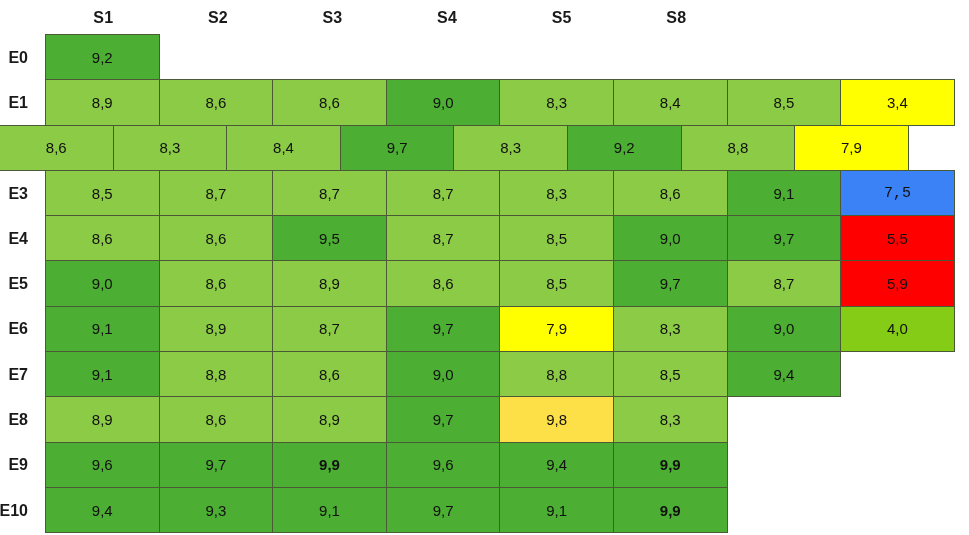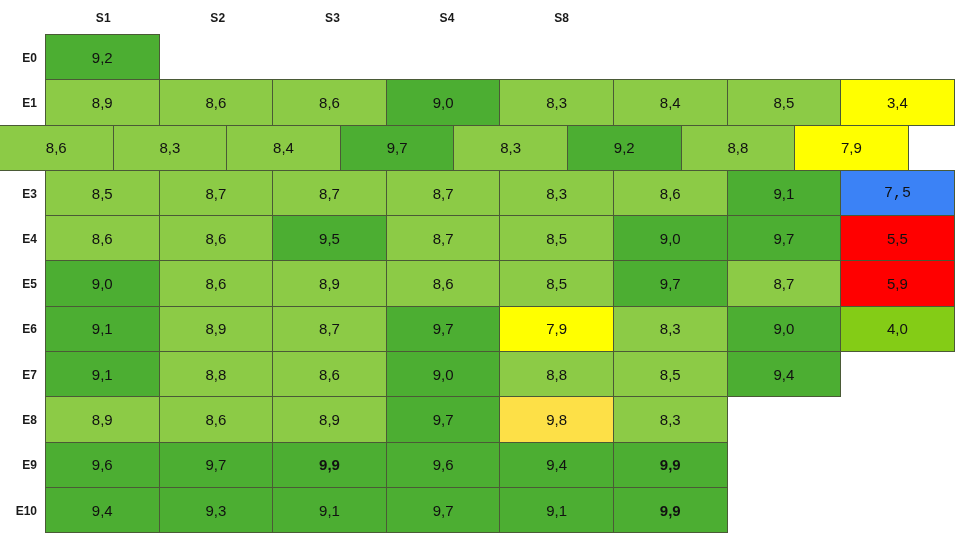--- a/index.html
+++ b/index.html
@@ -35,21 +35,21 @@
     flex: 0 0 46px;
     height: 100%;
   }
   .col-header {
     flex: 0 0 114.6px;
     width: 114.6px;
     height: 100%;
     display: flex;
     align-items: center;
     justify-content: center;
-    font-size: 12px;
+    font-size: 16px;
     font-weight: bold;
     color: #1a1a1a;
     letter-spacing: .2px;
   }
   
   .grid-body {
     position: absolute;
     left: 0;
     top: 35px;
     width: 969px;
@@ -59,23 +59,23 @@
     display: flex;
     align-items: stretch;
     height: 45.3px;
   }
   .row-header {
     flex: 0 0 46px;
     width: 46px;
     display: flex;
     align-items: center;
     justify-content: flex-end;
-    padding-right: 9px;
+    padding-right: 18px;
     box-sizing: border-box;
-    font-size: 12px;
+    font-size: 16px;
     font-weight: bold;
     color: #1a1a1a;
   }
   .cell {
     flex: 0 0 114.6px;
     width: 114.6px;
     box-sizing: border-box;
     border: 1px solid #4a5a36;
     display: flex;
     align-items: center;
@@ -95,20 +95,21 @@
 <body>
 
 <div id="heatmap-root">
 
   <div class="col-header-row">
     <div class="corner-spacer"></div>
     <div class="col-header">S1</div>
     <div class="col-header">S2</div>
     <div class="col-header">S3</div>
     <div class="col-header">S4</div>
+    <div class="col-header">S5</div>
     <div class="col-header">S8</div>
   </div>
 
   <div class="grid-body" id="grid-body">
       <div class="matrix-row">
         <div class="row-header">E0</div>
         <div class="cell" style="background: rgb(76, 174, 50);">9,2</div>
         <div class="cell empty"></div>
         <div class="cell empty"></div>
         <div class="cell empty"></div>

